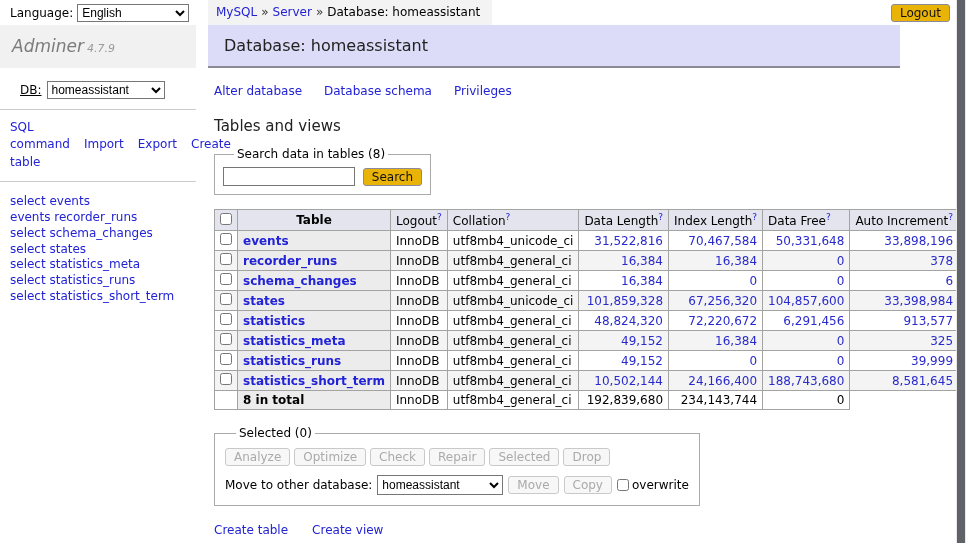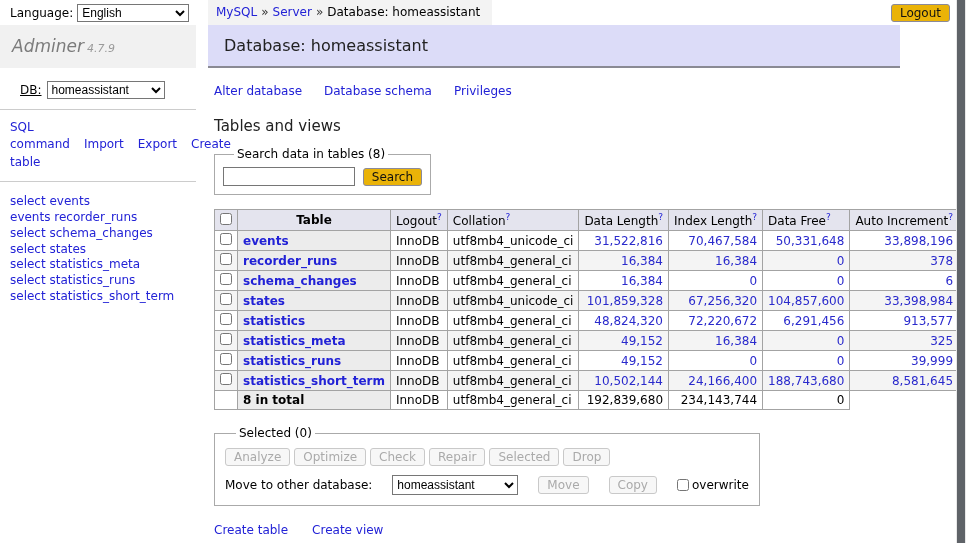--- a/index.html
+++ b/index.html
@@ -68,21 +68,21 @@
   table.tables a.num-link { color: #2a2acc; }
   sup.help { font-size: 9px; color: #2222d6; cursor: pointer; }
   tr.total-row th, tr.total-row td { font-weight: normal; }
   tr.total-row th.total-label { font-weight: bold; background: #ececec; }
   tr.total-row td.noborder { border: none; background: #fff !important; }
   input[type=checkbox] { width: 12px; height: 12px; }
 
   
   .selected-fieldset { margin-top: 16px; padding: 8px 10px 10px 10px; }
   .selected-fieldset .btn-row button { margin-right: 4px; }
-  .move-row { margin-top: 9px; display: flex; align-items: center; gap: 20px; }
+  .move-row { margin-top: 9px; display: flex; align-items: center; gap: 5px; }
   .move-row select { width: 126px; height: 20px; font-size: 12px; border: 1px solid #767676; background: #fff; }
   .move-row label.ov { display: inline-flex; align-items: center; gap: 3px; }
 
   .bottom-links { margin-top: 17px; }
   .bottom-links a { margin-right: 24px; }
 
   
   .scrollbar { position: absolute; top: 0; right: 0; width: 10px; height: 543px; background: #e8e8e8; }
   .scrollbar .thumb { position: absolute; top: 0; left: 1px; width: 8px; height: 543px; background: #5f6368; }
 </style>

